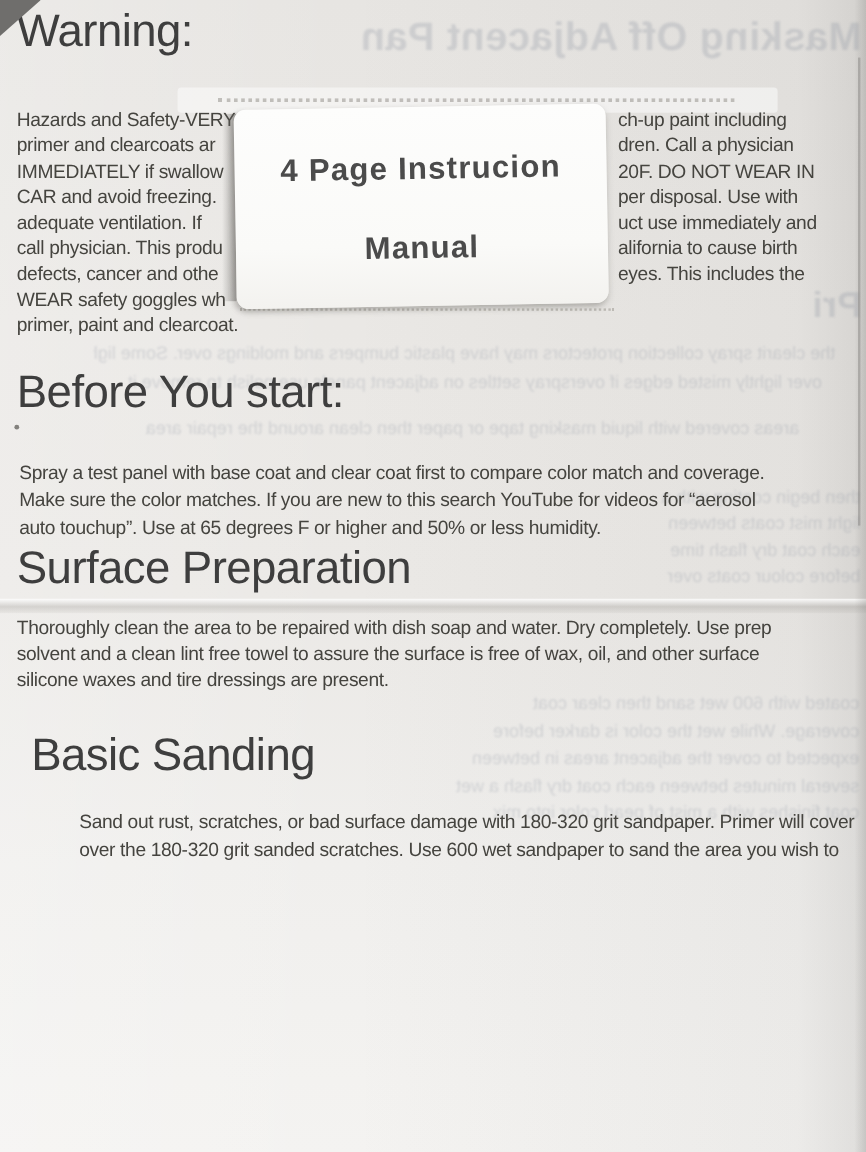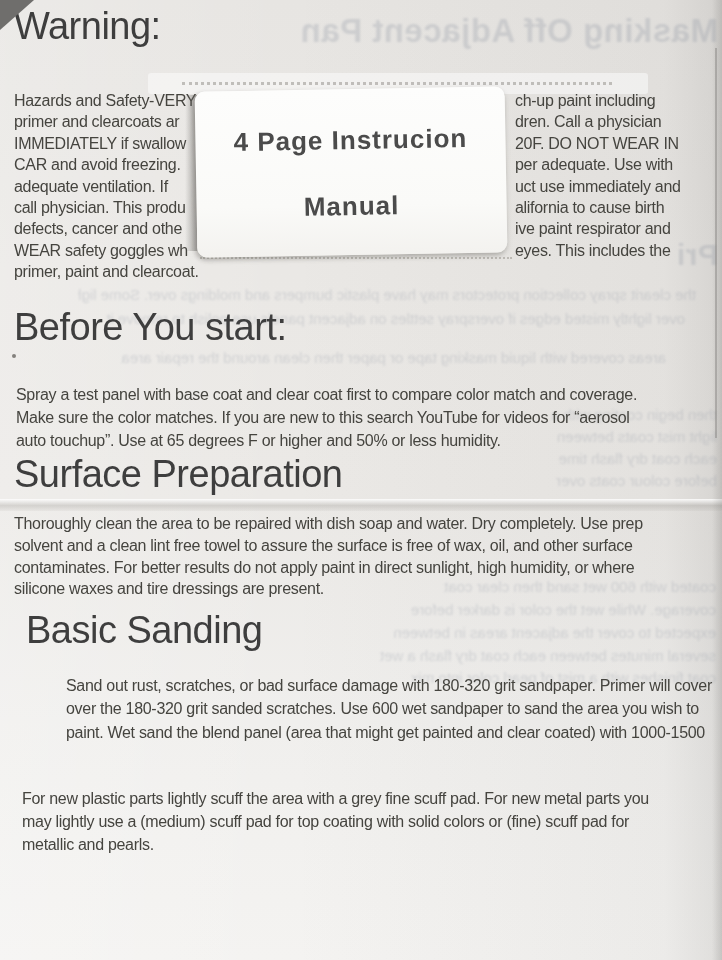--- a/index.html
+++ b/index.html
@@ -109,24 +109,23 @@
     <div class="bodyline">call physician. This produ</div>
     <div class="bodyline">defects, cancer and othe</div>
     <div class="bodyline">WEAR safety goggles wh</div>
     <div class="bodyline">primer, paint and clearcoat.</div>
   </div>
 
   <div class="textblock" style="left:515px;top:90px;line-height:21.4px;">
     <div class="bodyline">ch-up paint including</div>
     <div class="bodyline">dren. Call a physician</div>
     <div class="bodyline">20F. DO NOT WEAR IN</div>
-    <div class="bodyline">per adequate. Use with</div>
+    <div class="bodyline">per disposal. Use with</div>
     <div class="bodyline">uct use immediately and</div>
     <div class="bodyline">alifornia to cause birth</div>
-    <div class="bodyline">ive paint respirator and</div>
     <div class="bodyline">eyes. This includes the</div>
   </div>
 
   <div id="perf-band">
     <div id="perf-top"></div>
   </div>
   <div id="fold-shadow"></div>
   <div id="sticker">
     <div id="sticker-line1" class="sticker-text">4 Page Instrucion</div>
     <div id="sticker-line2" class="sticker-text">Manual</div>
@@ -138,33 +137,26 @@
   <div class="textblock" style="left:16px;top:383px;line-height:23px;">
     <div class="bodyline">Spray a test panel with base coat and clear coat first to compare color match and coverage.</div>
     <div class="bodyline">Make sure the color matches.  If you are new to this search YouTube for videos for “aerosol</div>
     <div class="bodyline">auto touchup”.  Use at 65 degrees F or higher and 50% or less humidity.</div>
   </div>
 
   <div class="heading" style="left:14px;top:453px;">Surface Preparation</div>
   <div class="textblock" style="left:14px;top:513px;line-height:21.8px;">
     <div class="bodyline">Thoroughly clean the area to be repaired with dish soap and water.  Dry completely. Use prep</div>
     <div class="bodyline">solvent and a clean lint free towel to assure the surface is free of wax, oil, and other surface</div>
-    <div class="bodyline">contaminates. For better results do not apply paint in direct sunlight, high humidity, or where</div>
     <div class="bodyline">silicone waxes and tire dressings are present.</div>
   </div>
 
   <div class="heading" style="left:26px;top:609px;">Basic Sanding</div>
   <div class="textblock" style="left:18px;top:674px;line-height:23.3px;margin-left:48px;">
     <div class="bodyline">Sand out rust, scratches, or bad surface damage with 180-320 grit sandpaper. Primer will cover</div>
     <div class="bodyline">over the 180-320 grit sanded scratches. Use 600 wet sandpaper to sand the area you wish to</div>
-    <div class="bodyline">paint. Wet sand the blend panel (area that might get painted and clear coated) with 1000-1500</div>
-  </div>
-  <div class="textblock" style="left:22px;top:787px;line-height:23px;">
-    <div class="bodyline">For new plastic parts lightly scuff the area with a grey fine scuff pad. For new metal parts you</div>
-    <div class="bodyline">may lightly use a (medium) scuff pad for top coating with solid colors or (fine) scuff pad for</div>
-    <div class="bodyline">metallic and pearls.</div>
   </div>
 
   <div id="corner-dark"></div>
   <div id="right-edge"></div>
   <div id="right-edge-line"></div>
 
 </div>
 
 </body></html>

